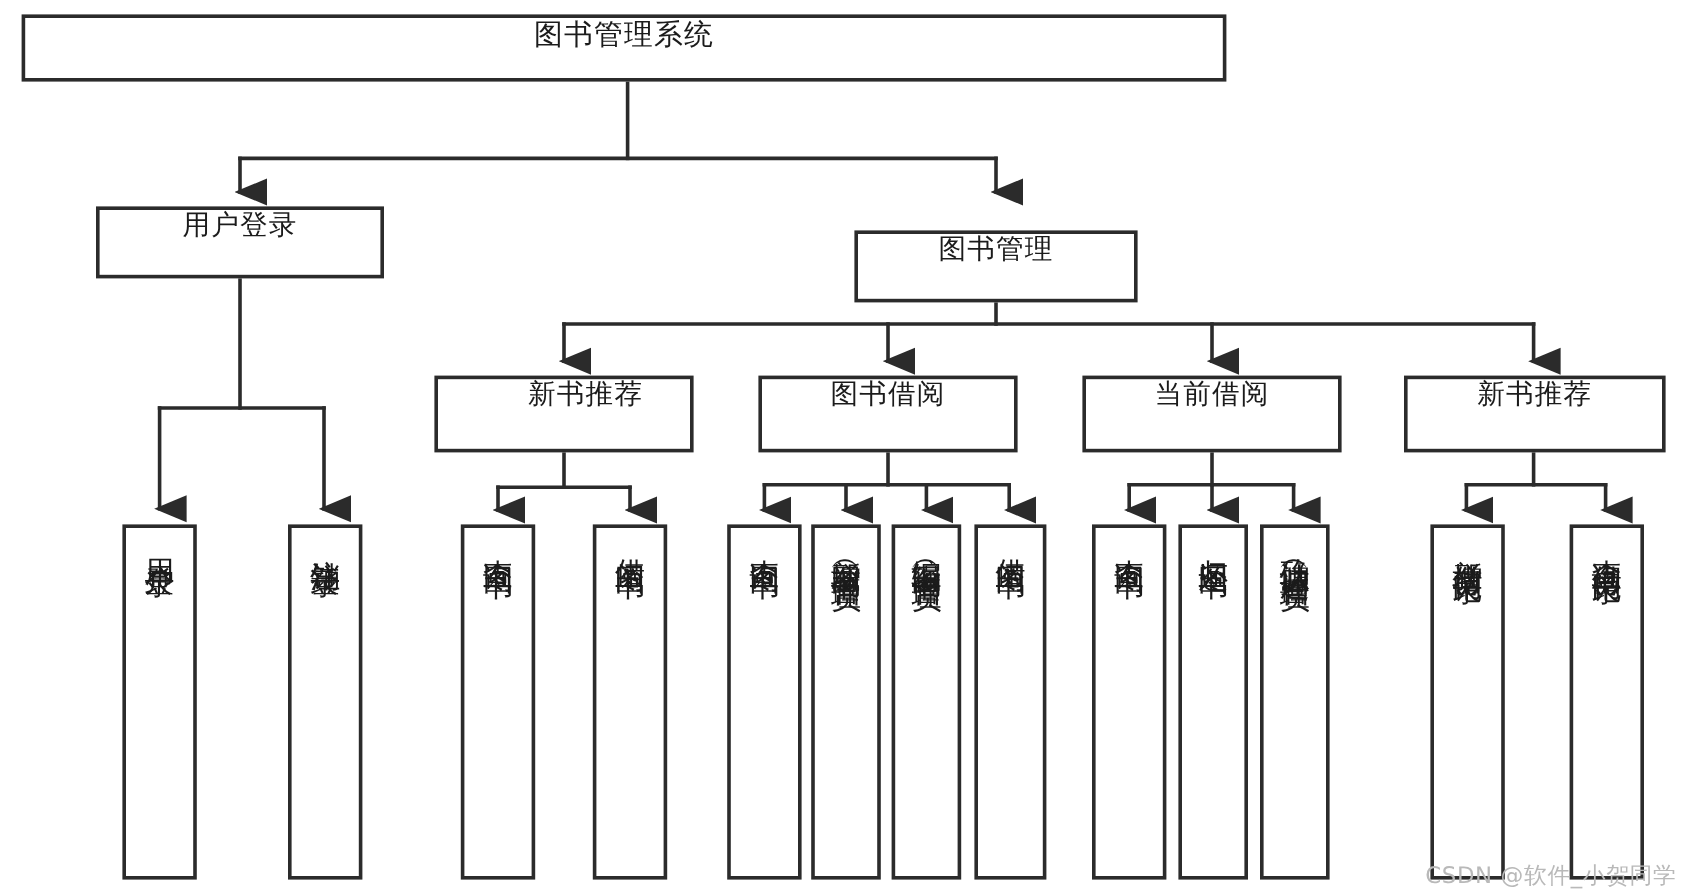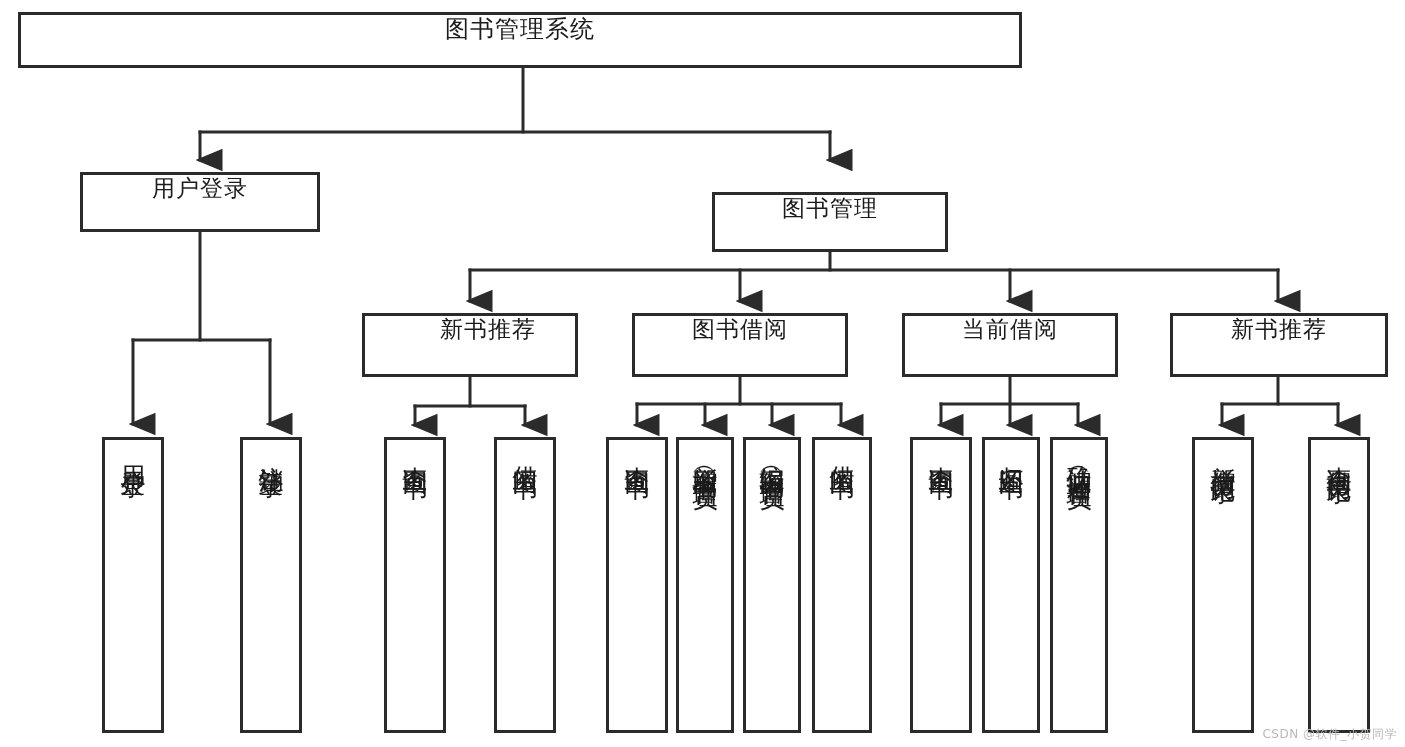--- a/index.html
+++ b/index.html
@@ -46,21 +46,21 @@
     writing-mode:vertical-rl;
     text-orientation:upright;
     font-size:25px;
     line-height:1.0;
     letter-spacing:3px;
   }
   .watermark{
     position:absolute;
     right:8px;
     bottom:4px;
-    font-size:12px;
+    font-size:19px;
     color:#b9b9b9;
     letter-spacing:0.5px;
     white-space:nowrap;
   }
 </style>
 </head>
 <body>
 
 <div id="canvas">
 

